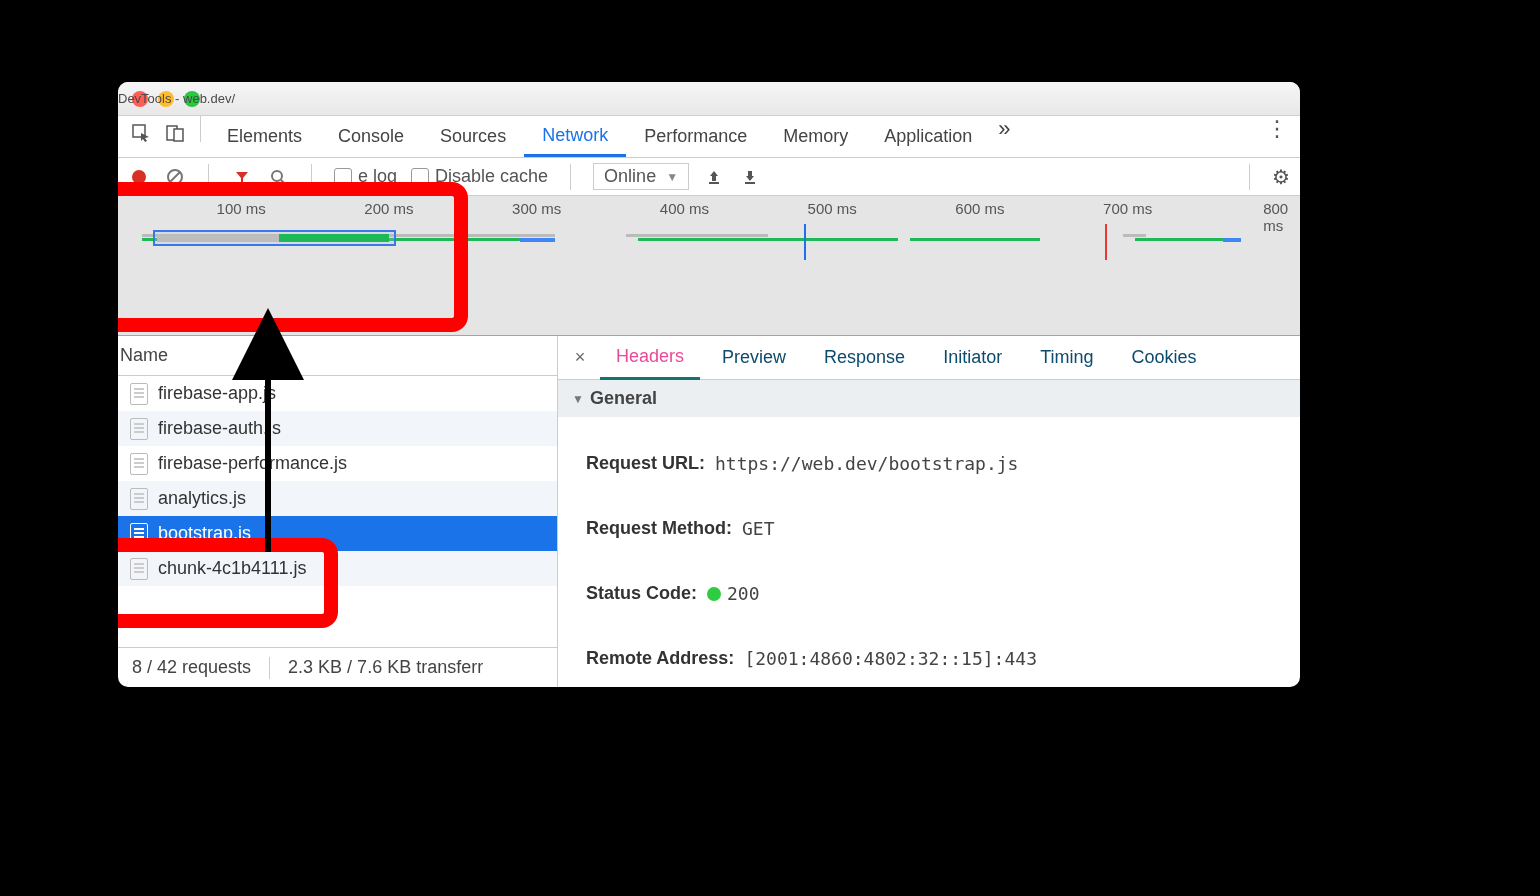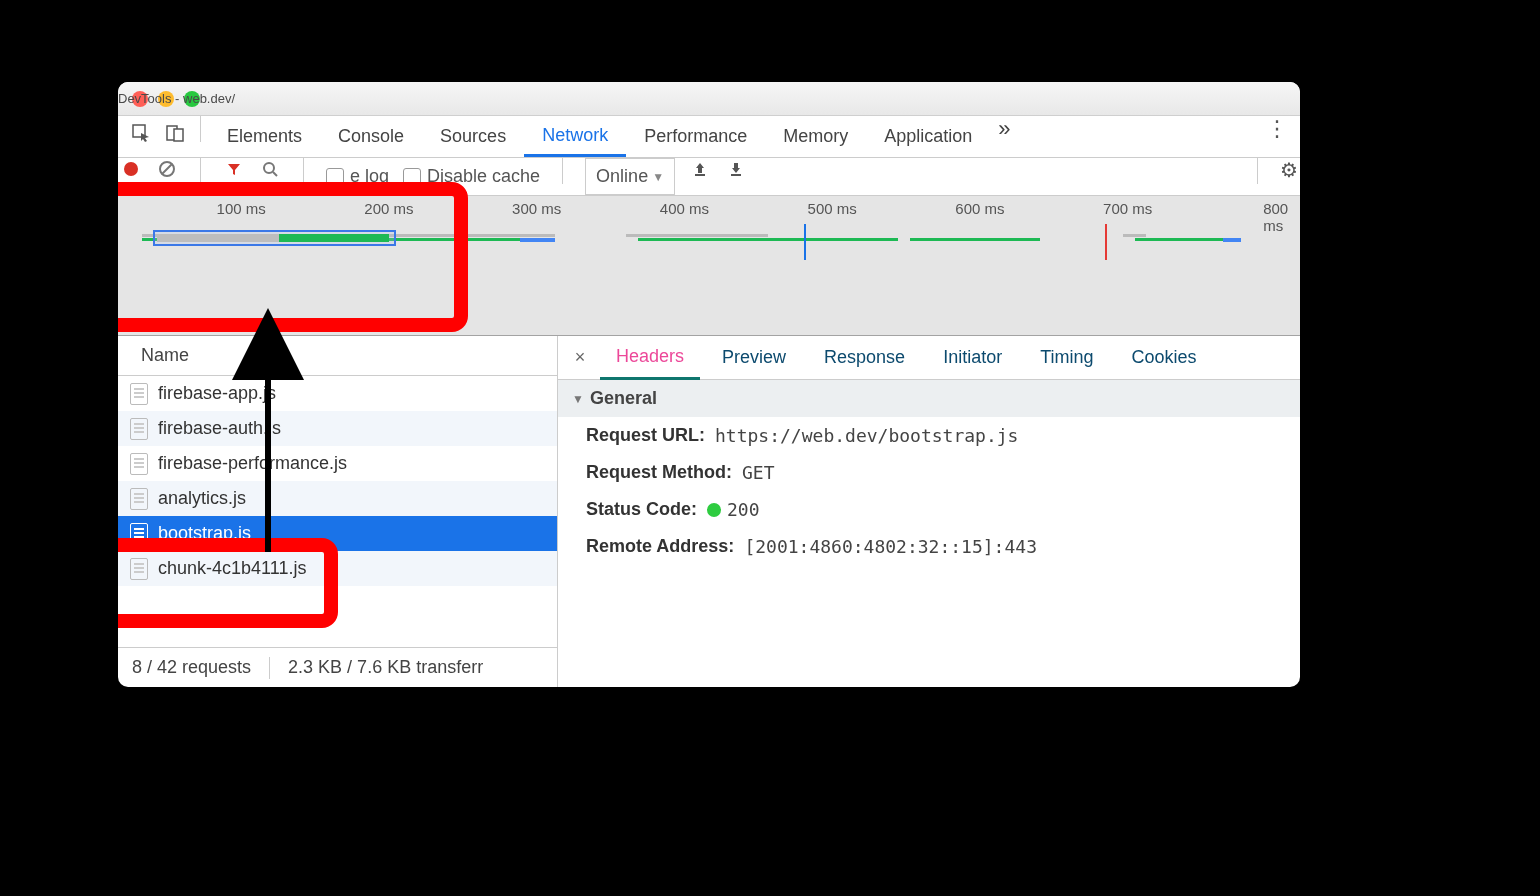--- a/index.html
+++ b/index.html
@@ -53,28 +53,28 @@
     color:#555;
   }
   .tabs-sep { width:1px; height:26px; background:#ccc; margin:0 8px;}
   .tab { padding:0 18px; height:100%; display:flex; align-items:center; cursor:pointer; color:#444;}
   .tab.active { color:#1a73e8; border-bottom:3px solid #1a73e8; margin-bottom:-1px;}
   .tabs .more { margin-left:8px; font-size:22px; color:#444;}
   .tabs .spacer { flex:1;}
   .kebab { width:34px; text-align:center; color:#555; font-size:22px;}
 
   .toolbar {
-    height:38px; display:flex; 
-    border-bottom:1px solid #ccc; padding:0 2px; gap:14px; color:#555;
+    height:38px; display:flex; align-items:center;
+    border-bottom:1px solid #ccc; padding:0 10px; gap:14px; color:#555;
   }
   .toolbar .tb-icon { width:22px; height:22px; display:flex;align-items:center;justify-content:center;}
   .toolbar .checkbox { display:flex; align-items:center; gap:6px;}
   .toolbar .checkbox .box { width:18px; height:18px; border:1px solid #999; border-radius:3px;}
   .toolbar .throttle {
-    display:flex; align-items:center; gap:4px; border:1px solid #ccc; padding:2px 10px; border-left:1px solid #ccc;
+    display:flex; align-items:center; gap:10px; border:1px solid #ccc; padding:2px 10px; border-left:1px solid #ccc;
   }
   .toolbar .tri { font-size:12px; color:#888;}
   .toolbar .spacer{flex:1;}
   .gear{font-size:20px;color:#555;}
 
   .overview {
     height:140px; border-bottom:1px solid #a3a3a3; position:relative; background:#e5e5e5;
   }
   .ticks { position:absolute; top:0; left:0; right:0; height:26px; display:flex;}
   .tick { position:absolute; top:4px; font-size:15px; color:#555; transform:translateX(-100%); }
@@ -88,40 +88,40 @@
   .sel-range{
     position:absolute; top:34px; height:16px;
     background:rgba(170,190,230,.25);
     border:2px solid #3b78e7;
   }
   .sel-range .gray{position:absolute;left:2px;top:2px;height:8px;background:#bdbdbd;}
   .sel-range .green{position:absolute;top:2px;height:8px;background:#1db954;}
 
   .split { display:flex; height: calc(100% - 34px - 42px - 38px - 140px); }
   .left { width:440px; border-right:1px solid #ccc; display:flex; flex-direction:column;}
-  .left .hdr { height:40px; display:flex; align-items:center; padding:0 23px; border-bottom:1px solid #ccc; color:#444;}
+  .left .hdr { height:40px; display:flex; align-items:center; padding:0 2px; border-bottom:1px solid #ccc; color:#444;}
   .rows { flex:1; overflow:hidden; }
   .row { height:35px; display:flex; align-items:center; padding:0 12px; gap:10px;}
   .row:nth-child(even){ background:#f2f6fb;}
   .row .fi { width:18px; height:22px; border:1px solid #bbb; border-radius:2px; position:relative;}
   .row .fi::after{content:"";position:absolute;left:3px;right:3px;top:4px;height:2px;background:#ccc;box-shadow:0 4px 0 #ccc,0 8px 0 #ccc;}
   .row.selected{ background:#1a73e8; color:#fff;}
   .row.selected .fi{border-color:#fff;}
   .row.selected .fi::after{background:#fff; box-shadow:0 4px 0 #fff,0 8px 0 #fff;}
   .status-line{ height:40px; display:flex; align-items:center; padding:0 14px; border-top:1px solid #ccc; color:#444; gap:18px;}
   .status-line .sep{width:1px;height:22px;background:#ccc;}
 
   .right { flex:1; display:flex; flex-direction:column;}
   .subtabs { height:44px; display:flex; align-items:center; padding:0 8px; border-bottom:1px solid #ccc; gap:6px;}
   .subtabs .close{ width:28px; text-align:center; color:#666; font-size:18px;}
   .subtab { padding:0 16px; height:100%; display:flex; align-items:center; color:#0c4a6e; cursor:pointer;}
   .subtab.active { color:#ec4899; border-bottom:3px solid #0f766e; margin-bottom:-1px;}
   .section-hdr{ background:#eceff1; padding:8px 14px; font-weight:700; color:#444; display:flex; align-items:center; gap:6px;}
   .section-hdr .tri2{font-size:12px;color:#777;}
-  .kv { padding:8px 28px; display:flex; gap:10px; font-size:18px;}
+  .kv { padding:8px 28px; display:flex; gap:10px; font-size:18px;margin-top:28px;}
   .kv .k{font-weight:700; color:#333;}
   .kv .v{font-family:Menlo,Consolas,monospace; color:#444;}
   .dot-green{display:inline-block;width:14px;height:14px;border-radius:50%;background:#2ecc40;margin-right:6px;vertical-align:-1px;}
 
   
   .anno-box { position:absolute; border:14px solid #ff0000; border-radius:16px;}
   .anno-box.a { left:-50px; top:100px; width:400px; height:150px;}
   .anno-box.b { left:-32px; top:456px; width:252px; height:90px;}
   .arrow { position:absolute; left:120px; top:250px; }
   .arrow svg { overflow:visible;}

